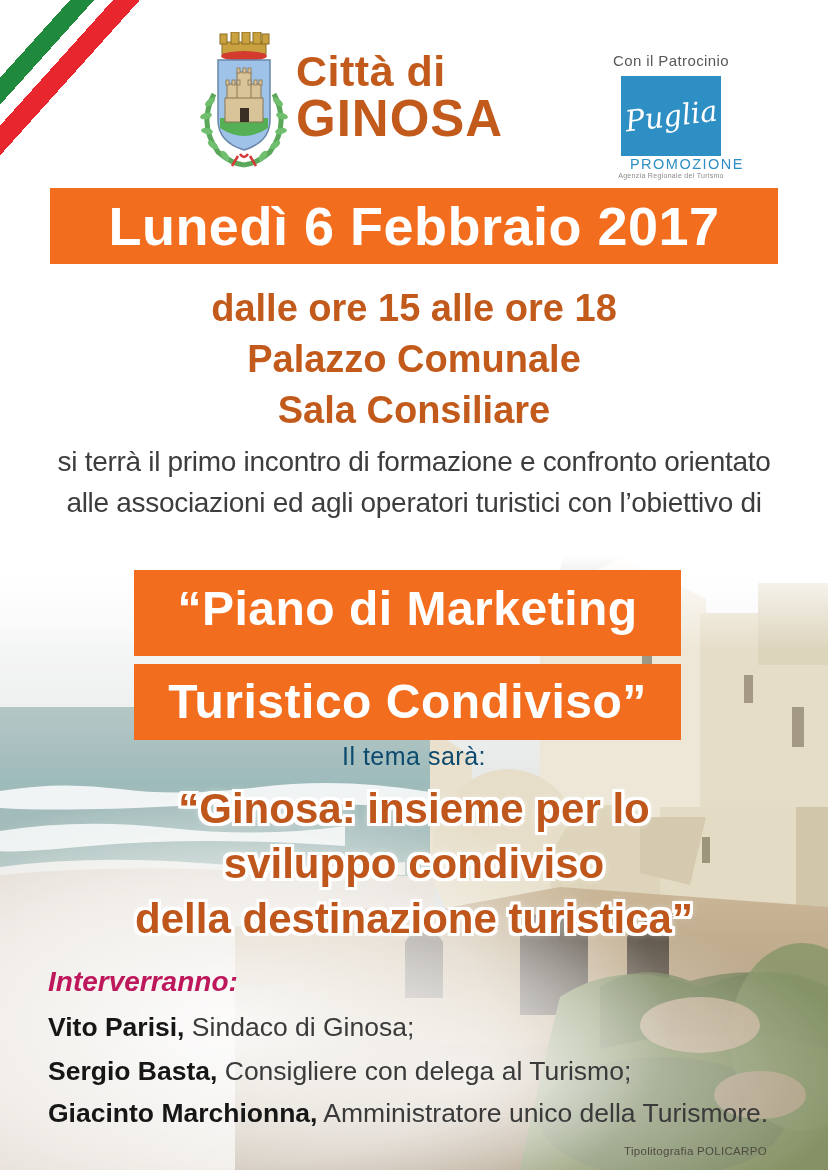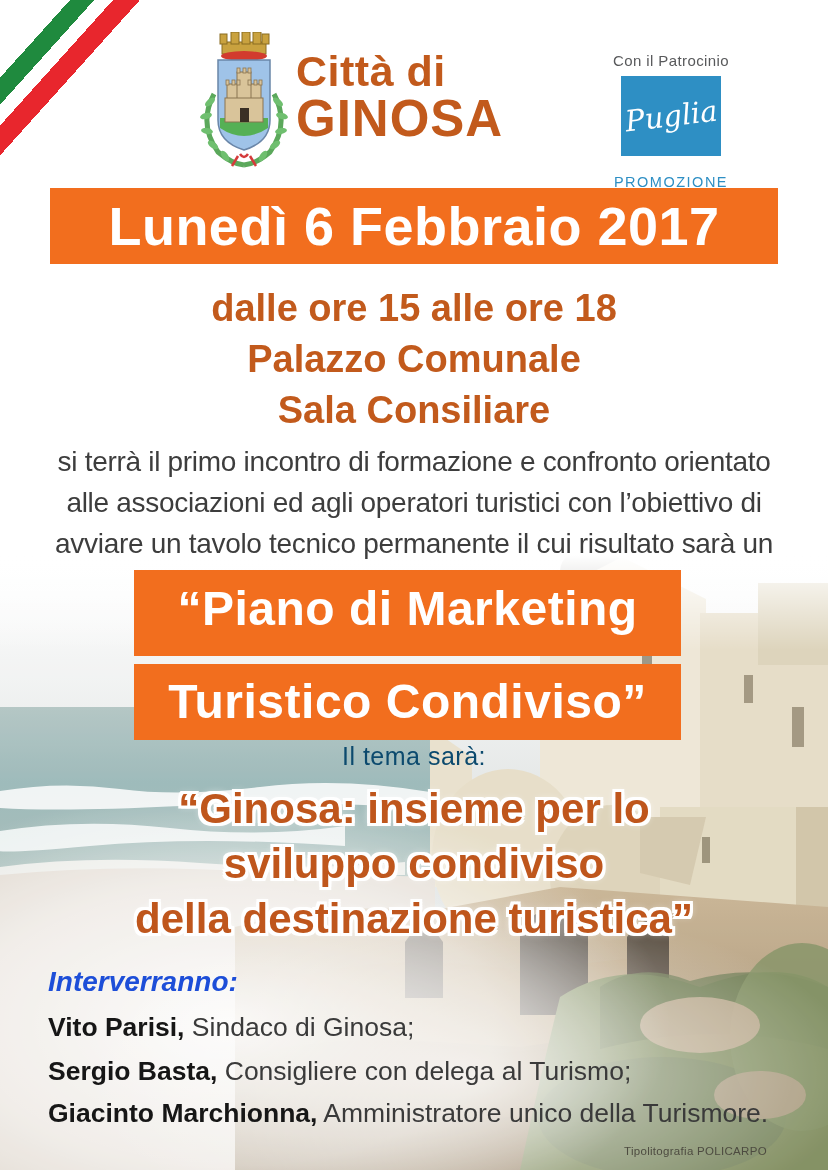--- a/index.html
+++ b/index.html
@@ -37,21 +37,21 @@
   .patrocinio { position:absolute; left:598px; top:28px; width:146px; text-align:center; z-index:2; }
   .patrocinio-label { font-size:15px; color:#58595b; letter-spacing:0.4px;margin-top:24px; }
   .logo-box {
     width:100px; height:80px; background:#2e8fc4; margin:7px auto 0;
     display:flex; align-items:center; justify-content:center;
   }
   .logo-script {
     color:#ffffff; font-size:29px; font-style:italic;
     font-family:"DejaVu Serif", serif; transform:rotate(-7deg);
   }
-  .promozione { color:#2e8fc4; font-size:14.5px; letter-spacing:1.5px; margin-top:18px; }
+  .promozione { color:#2e8fc4; font-size:14.5px; letter-spacing:1.5px; margin-top:0;text-align:right; }
   .tagline { color:#8a8a8a; font-size:7px; letter-spacing:0.3px; }
 
   
   .date-banner {
     position:absolute; left:50px; top:188px; width:728px; height:76px; z-index:2;
     background:#f26e1e; color:#ffffff; font-weight:bold; font-size:54px;
     text-align:center; line-height:76px; letter-spacing:0.5px;
   }
 
   
@@ -87,21 +87,21 @@
     font-size:42px; line-height:55px;
     text-shadow:
       -3px -3px 0 #fff, 3px -3px 0 #fff, -3px 3px 0 #fff, 3px 3px 0 #fff,
       -3px 0 0 #fff, 3px 0 0 #fff, 0 -3px 0 #fff, 0 3px 0 #fff,
       0 0 9px rgba(255,255,255,0.95);
   }
 
   
   .speakers-heading {
     position:absolute; left:48px; top:966px; z-index:2;
-    color:#1d4ed8; font-weight:bold; font-style:italic; font-size:28px;
+    color:#be185d; font-weight:bold; font-style:italic; font-size:28px;
   }
   .speaker-row { position:absolute; left:48px; z-index:2; font-size:26.5px; white-space:nowrap; }
   .speaker-row.r0 { top:1012px; }
   .speaker-row.r1 { top:1056px; }
   .speaker-row.r2 { top:1098px; }
   .speaker-name { font-weight:bold; color:#161616; }
   .speaker-role { color:#3a3a3a; }
 
   
   .printer {
@@ -270,21 +270,20 @@
 
   <div class="venue">
     <div>dalle ore 15 alle ore 18</div>
     <div>Palazzo Comunale</div>
     <div>Sala Consiliare</div>
   </div>
 
   <div class="intro">
     <div>si terrà il primo incontro di formazione e confronto orientato</div>
     <div>alle associazioni ed agli operatori turistici con l’obiettivo di</div>
-    <div>avviare un tavolo tecnico permanente il cui risultato sarà un</div>
   </div>
 
   <div class="plan">
     <div class="plan-box">“Piano di Marketing</div>
     <div class="plan-box">Turistico Condiviso”</div>
   </div>
 
   <div class="tema">Il tema sarà:</div>
   <div class="theme">
     <div>“Ginosa: insieme per lo</div>

